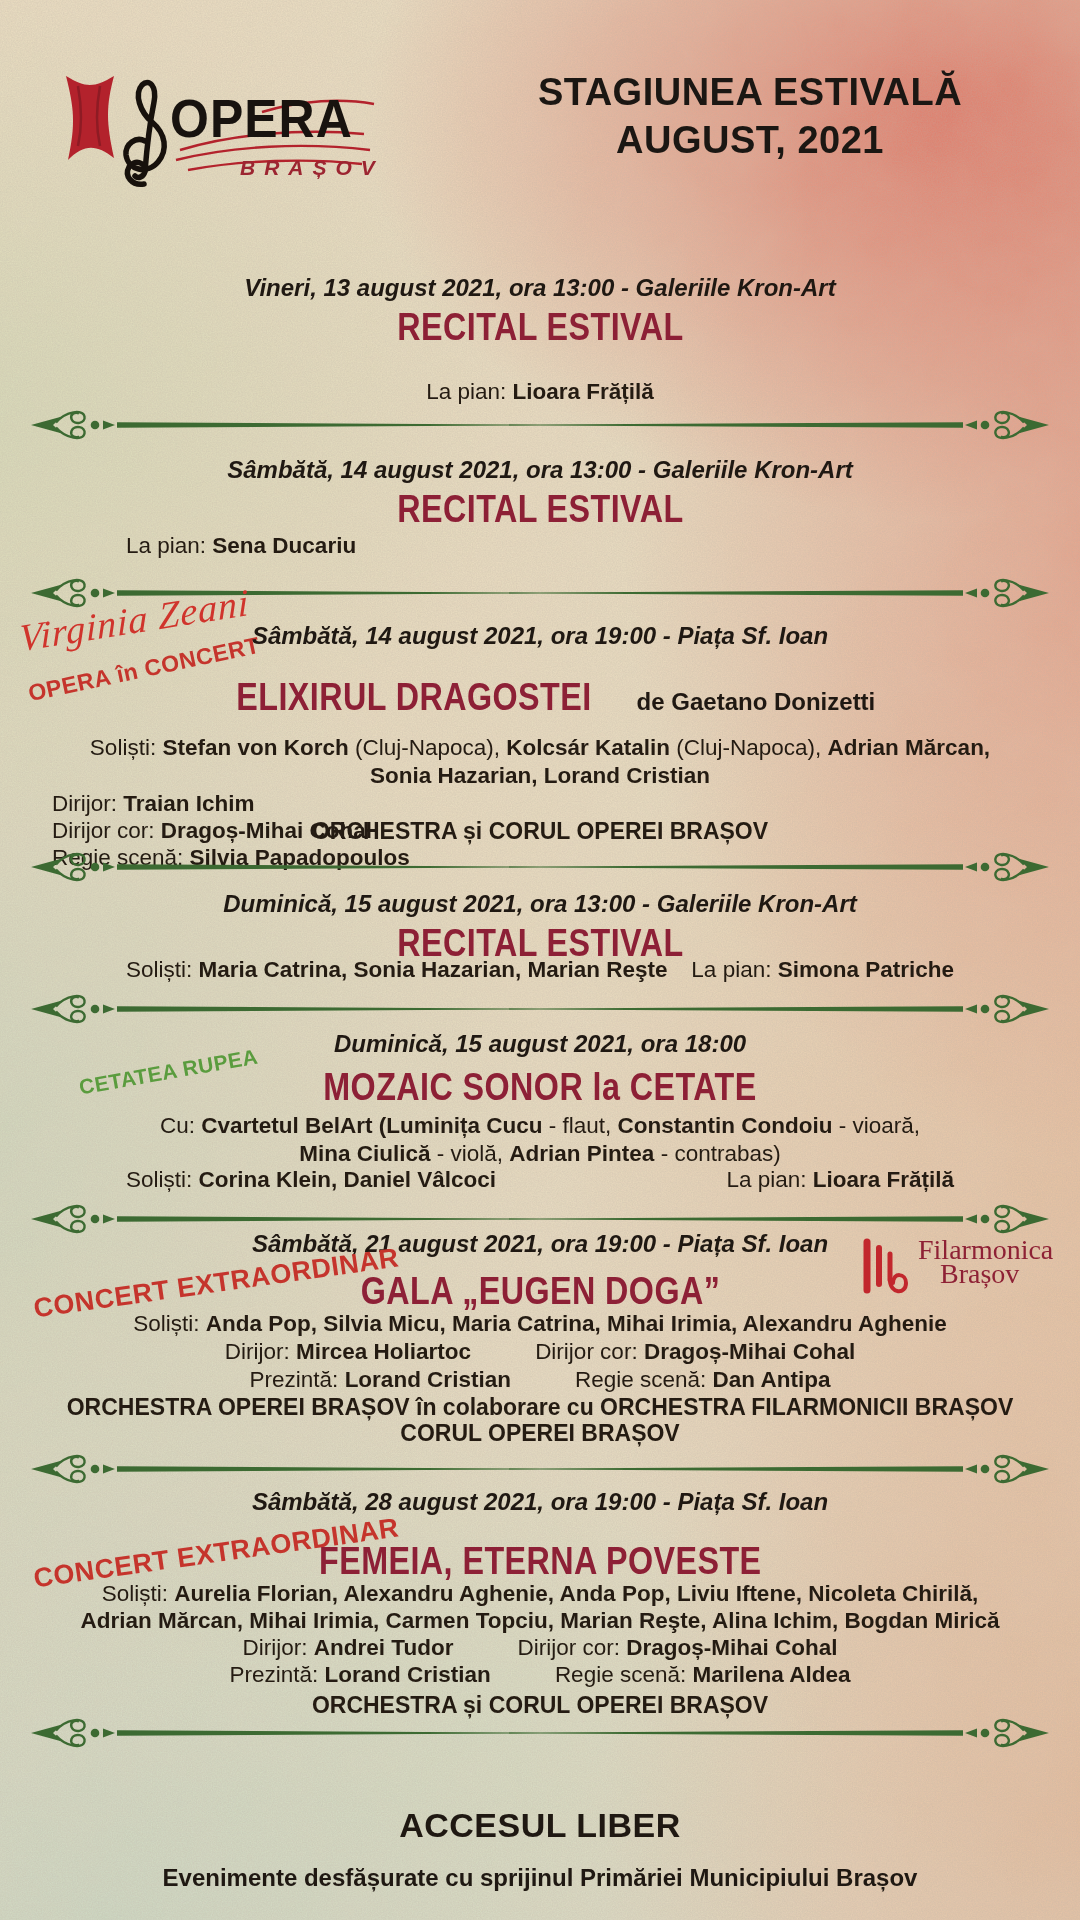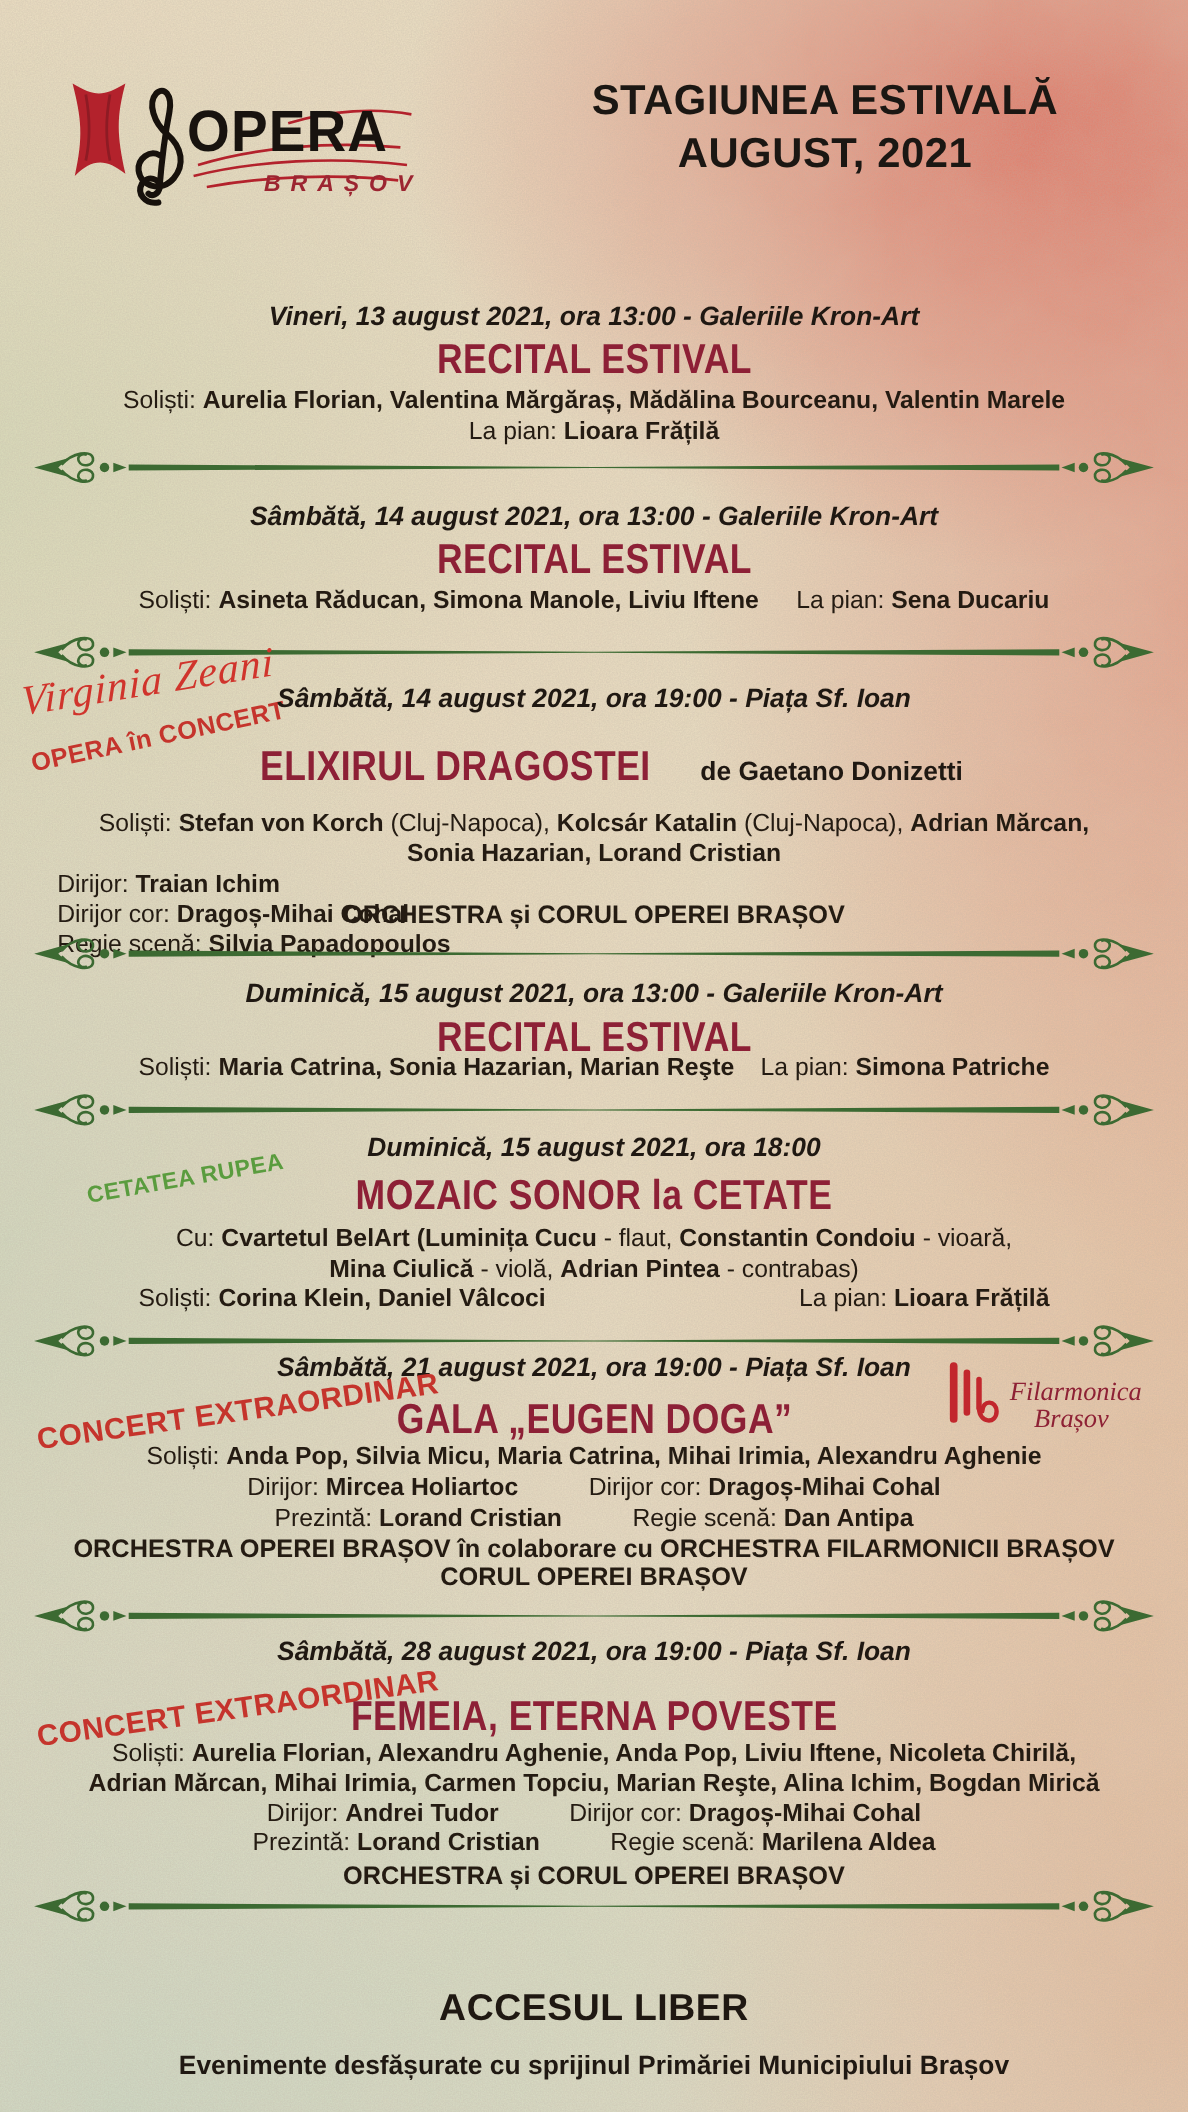--- a/index.html
+++ b/index.html
@@ -38,22 +38,22 @@
   .sig{position:absolute;color:#d0342c;font-family:"Liberation Serif","DejaVu Serif",serif;
     font-style:italic;font-size:38px;transform:rotate(-9deg) skewX(-8deg);white-space:nowrap;letter-spacing:1px;}
   .header-logo{position:absolute;left:52px;top:72px;width:330px;height:120px;text-align:right;}
   .brand-text{position:absolute;left:118px;top:18px;font-size:50px;font-weight:900;
     color:#18130f;letter-spacing:1px;transform:scaleY(1.06);white-space:nowrap;}
   .brand-sub{position:absolute;left:188px;top:84px;font-size:21px;font-weight:700;font-style:italic;
     color:#9c2531;letter-spacing:9px;white-space:nowrap;}
   .header-title{position:absolute;left:500px;top:68px;width:500px;text-align:center;
     font-size:38px;font-weight:900;color:#1b1713;letter-spacing:.5px;line-height:48px;}
   .partner{position:absolute;left:860px;top:1238px;display:flex;align-items:flex-start;gap:6px;}
-  .partner .ptext{font-family:"Liberation Serif","DejaVu Serif",serif;font-style:italic;
-    color:#8e2135;font-size:24px;line-height:24px;margin-top:16px;}
+  .partner .ptext{font-family:"Liberation Serif","DejaVu Serif",serif;
+    color:#8e2135;font-size:28px;line-height:24px;margin-top:0;}
   .partner .ptext .p2{margin-left:22px;}
   .footer-access{font-weight:900;font-size:34px;color:#1f1812;letter-spacing:.5px;}
   .footer-note{font-weight:700;font-size:24px;color:#1f1812;}
 </style>
 </head>
 <body>
 
 <div class="poster">
 
   <svg width="0" height="0" style="position:absolute" aria-hidden="true">
@@ -112,31 +112,29 @@
       <div class="brand-sub">BRAȘOV</div>
     </div>
 
     <div class="header-title">
       <div>STAGIUNEA ESTIVALĂ</div>
       <div>AUGUST, 2021</div>
     </div>
 
     <div class="abs date" style="top:274px">Vineri, 13 august 2021, ora 13:00 - Galeriile Kron-Art</div>
     <div class="abs etitle" style="top:306px"><span class="cond">RECITAL ESTIVAL</span></div>
-    <div class="abs line" style="top:350px"><span class="r">Soliști: </span><span class="b">Aurelia Florian, Valentina Mărgăraș, Mădălina Bourceanu, Valentin Marele</span></div>
     <div class="abs line" style="top:378px"><span class="r">La pian: </span><span class="b">Lioara Frățilă</span></div>
 
     <div class="divider" style="top:408px"><svg width="1024" height="34">
           <use href="#orn"></use>
         </svg></div>
 
     <div class="abs date" style="top:456px">Sâmbătă, 14 august 2021, ora 13:00 - Galeriile Kron-Art</div>
     <div class="abs etitle" style="top:488px"><span class="cond">RECITAL ESTIVAL</span></div>
     <div class="abs line row" style="top:532px">
-      <span><span class="r">Soliști: </span><span class="b">Asineta Răducan, Simona Manole, Liviu Iftene</span></span>
       <span style="white-space:nowrap"><span class="r">La pian: </span><span class="b">Sena Ducariu</span></span>
     </div>
 
     <div class="divider" style="top:576px"><svg width="1024" height="34">
           <use href="#orn"></use>
         </svg></div>
 
     <div class="sig" style="left:18px;top:598px">Virginia Zeani</div>
     <div class="badge-red small" style="left:26px;top:656px">OPERA în CONCERT</div>
     <div class="abs date" style="top:622px">Sâmbătă, 14 august 2021, ora 19:00 - Piața Sf. Ioan</div>

